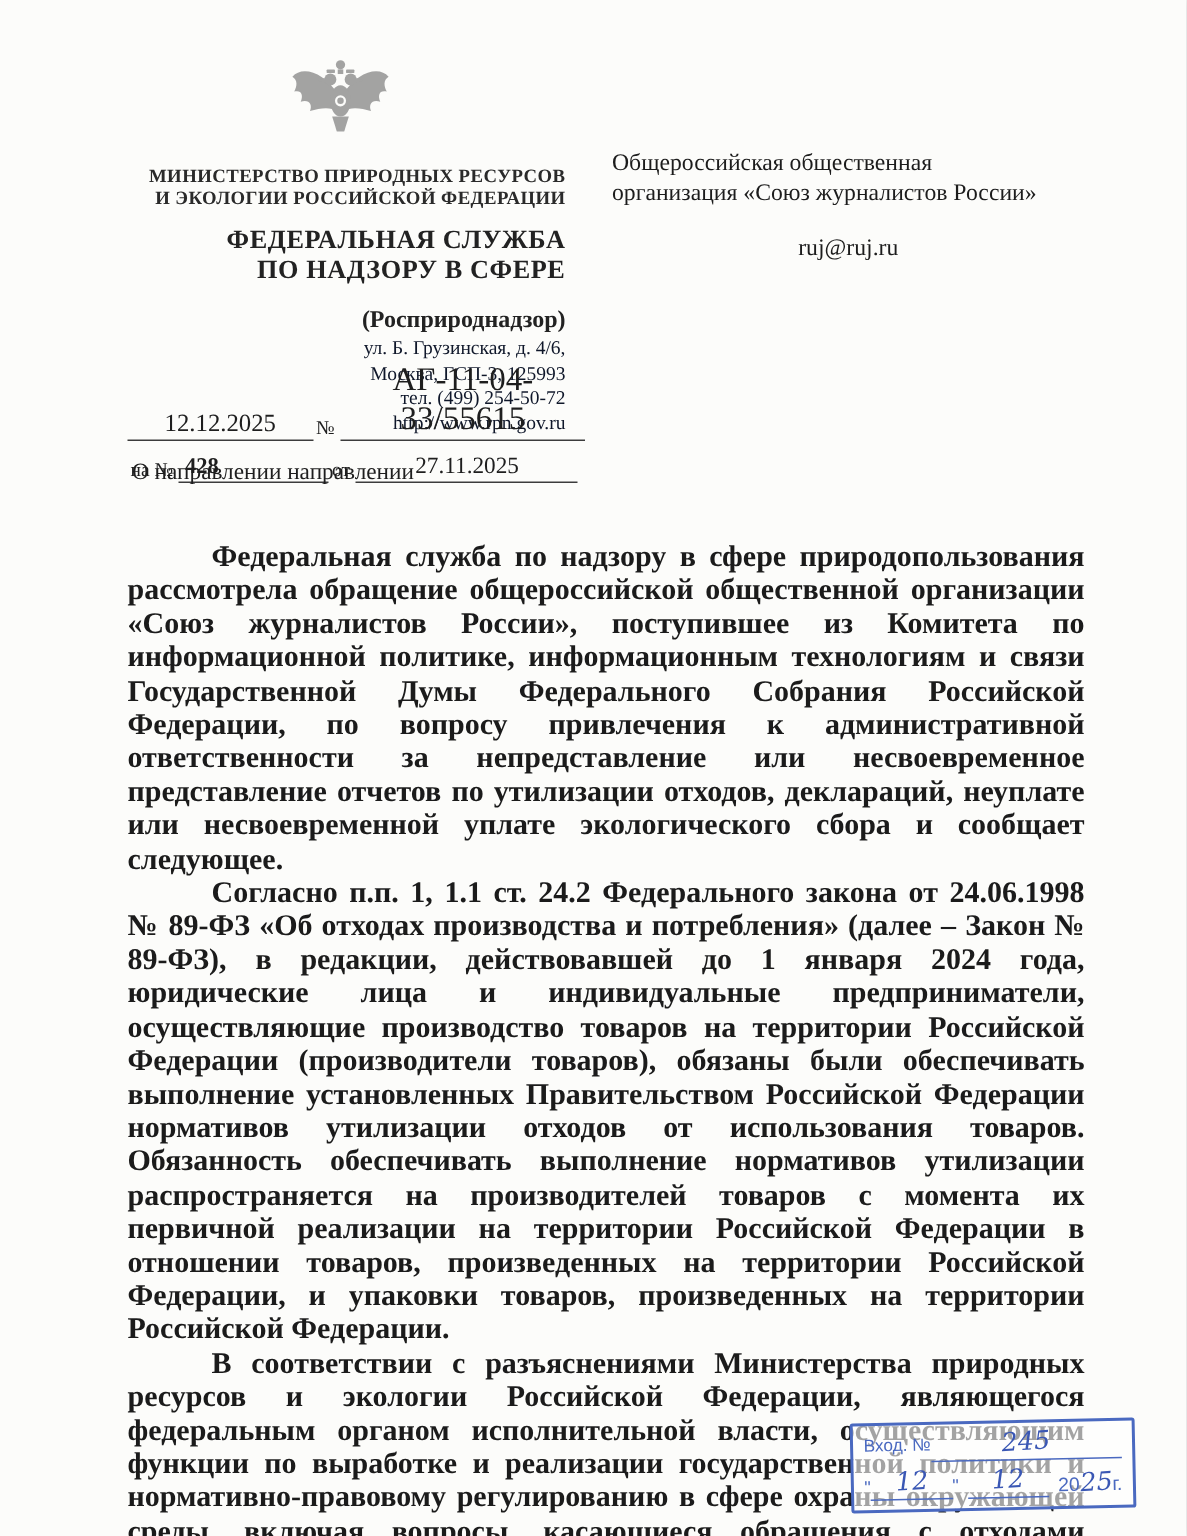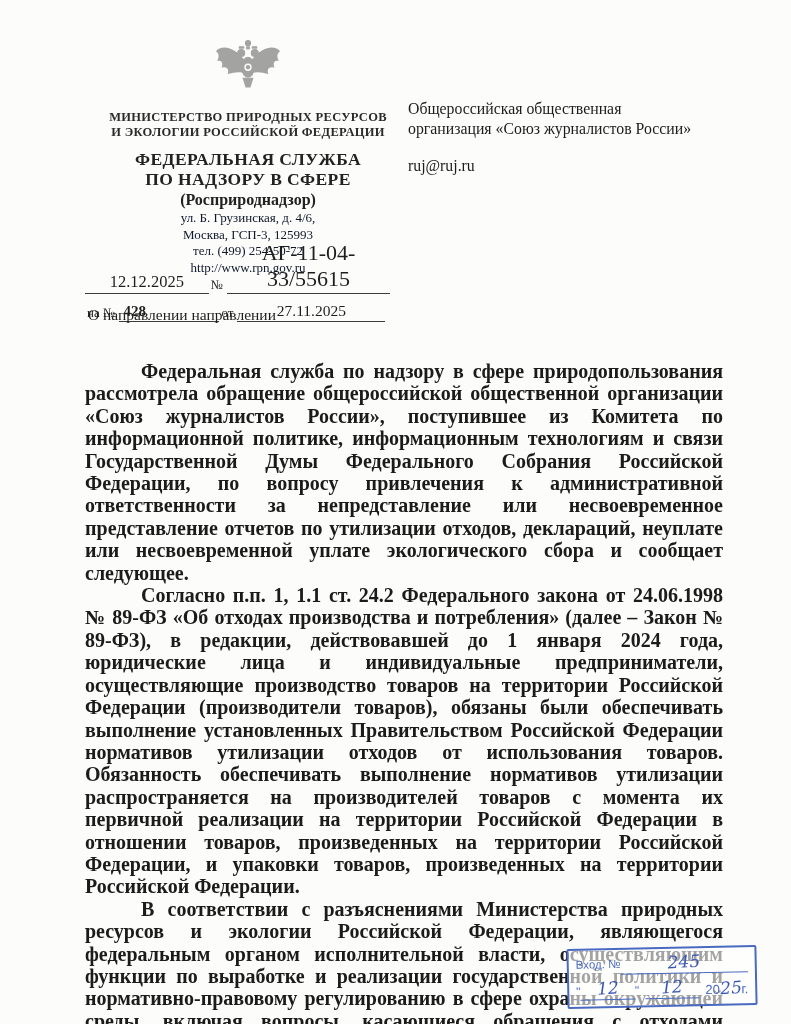--- a/index.html
+++ b/index.html
@@ -8,34 +8,34 @@
     position:relative;
     width:791px;height:1024px;
     margin:0 auto;
     background:#fcfcfa;
     color:#1e1e1e;
     overflow:hidden;
     box-shadow:0 0 6px rgba(0,0,0,.25);
   }
   
   .lh-left{
-    position:absolute;left:98px;top:30px;width:300px;
-    text-align:center;
+    position:absolute;left:77px;top:30px;width:300px;
+    text-align:right;
   }
   .emblem{width:74px;height:72px;margin:0 auto 8px auto;opacity:.8;filter:blur(.3px);}
   .ministry{
     font-weight:bold;font-size:12.5px;line-height:15px;letter-spacing:.3px;
     color:#2a2a2a;
   }
   .service{
     margin-top:9px;
     font-weight:bold;font-size:17.5px;line-height:20px;letter-spacing:.4px;
     color:#222;
   }
-  .service-short{font-weight:bold;font-size:16px;margin-top:2px;color:#222;}
+  .service-short{font-weight:bold;font-size:16px;margin-top:16px;color:#222;}
   .address{margin-top:1px;font-size:13px;line-height:16.5px;color:#0f172a;}
   
   .req{
     position:absolute;left:85px;top:240px;width:305px;
     font-size:15.5px;color:#1e1e1e;
   }
   .req-row{display:flex;align-items:flex-end;margin-bottom:8px;}
   .req-field{border-bottom:1.3px solid #3c3c3c;padding:0 4px 1px 4px;}
   .req-label{padding:0 4px 1px 2px;font-size:13px;white-space:nowrap;}
   .f-date{width:118px;text-align:center;font-size:16.5px;}
@@ -44,21 +44,21 @@
   .f-refdate{width:140px;text-align:center;font-size:15.5px;}
   .subject{
     position:absolute;left:88px;top:306px;
     font-size:15.5px;color:#1e1e1e;
   }
   
   .recipient{
     position:absolute;left:408px;top:99px;width:315px;
     font-size:15.8px;line-height:20px;color:#1c1c1c;
   }
-  .recipient .email{margin-top:17px;}
+  .recipient .email{margin-top:17px;text-align:center;}
   
   .body-text{
     position:absolute;left:85px;top:360px;width:638px;
     font-size:20px;line-height:22.4px;
     color:#1b1b1b;
     text-align:justify;
     font-weight:bold;
   }
   .body-text p{margin:0;text-indent:56px;}
   .body-text p.force-justify{text-align-last:justify;}

